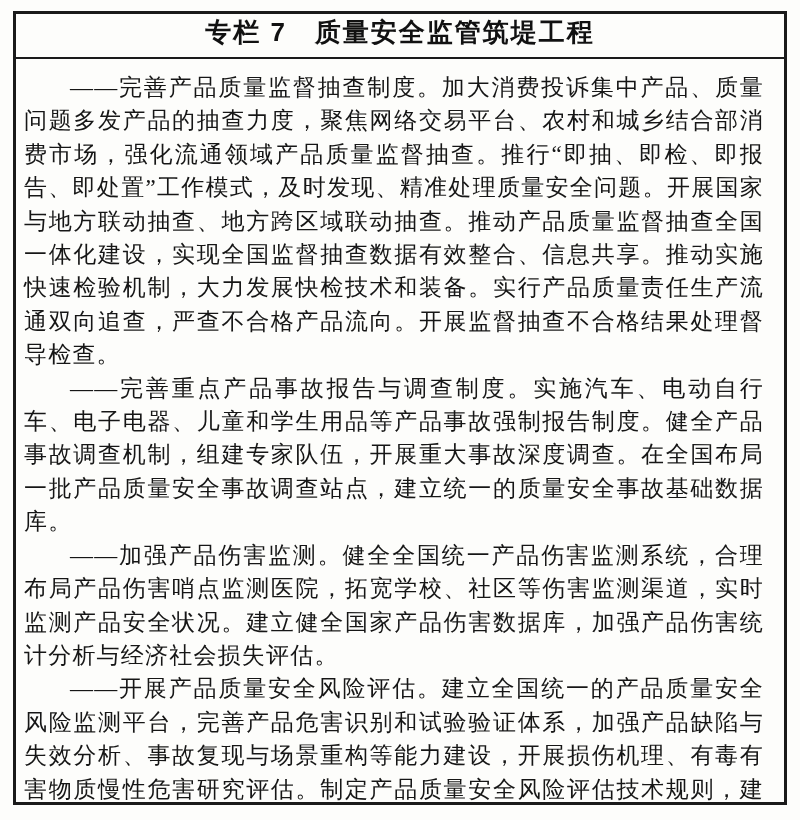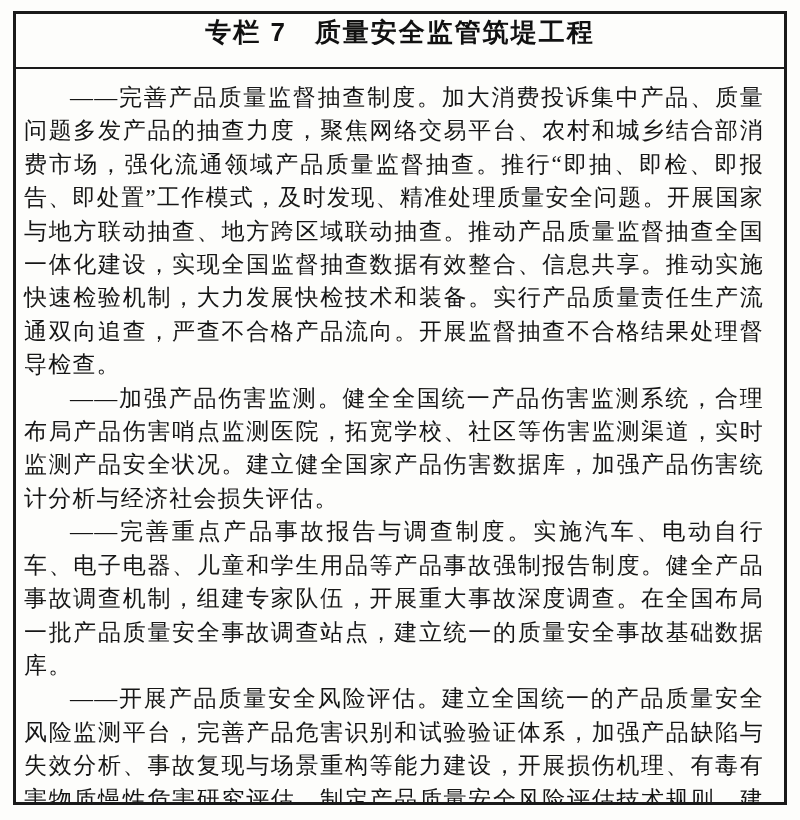--- a/index.html
+++ b/index.html
@@ -28,21 +28,21 @@
     height: 100%;
     border: 3px solid #1a1a1a;
     background: #fdfdfb;
     display: flex;
     flex-direction: column;
   }
 
   .box-header {
     border-bottom: 2px solid #1a1a1a;
     text-align: center;
-    padding: 3px 0 20px 0;
+    padding: 3px 0 10px 0;
     font-family: "Liberation Sans", sans-serif;
     font-weight: bold;
     font-size: 26px;
     letter-spacing: 2px;
     line-height: 30px;
     color: #111;
     flex: 0 0 auto;
   }
 
   .box-body {
@@ -63,18 +63,18 @@
   }
 </style>
 </head>
 <body>
 
 <div class="page">
   <div class="box">
     <div class="box-header">专栏 7　质量安全监管筑堤工程</div>
     <div class="box-body">
       <p class="para">——完善产品质量监督抽查制度。加大消费投诉集中产品、质量问题多发产品的抽查力度，聚焦网络交易平台、农村和城乡结合部消费市场，强化流通领域产品质量监督抽查。推行“即抽、即检、即报告、即处置”工作模式，及时发现、精准处理质量安全问题。开展国家与地方联动抽查、地方跨区域联动抽查。推动产品质量监督抽查全国一体化建设，实现全国监督抽查数据有效整合、信息共享。推动实施快速检验机制，大力发展快检技术和装备。实行产品质量责任生产流通双向追查，严查不合格产品流向。开展监督抽查不合格结果处理督导检查。</p>
+      <p class="para">——完善重点产品事故报告与调查制度。实施汽车、电动自行车、电子电器、儿童和学生用品等产品事故强制报告制度。健全产品事故调查机制，组建专家队伍，开展重大事故深度调查。在全国布局一批产品质量安全事故调查站点，建立统一的质量安全事故基础数据库。</p>
       <p class="para">——加强产品伤害监测。健全全国统一产品伤害监测系统，合理布局产品伤害哨点监测医院，拓宽学校、社区等伤害监测渠道，实时监测产品安全状况。建立健全国家产品伤害数据库，加强产品伤害统计分析与经济社会损失评估。</p>
-      <p class="para">——完善重点产品事故报告与调查制度。实施汽车、电动自行车、电子电器、儿童和学生用品等产品事故强制报告制度。健全产品事故调查机制，组建专家队伍，开展重大事故深度调查。在全国布局一批产品质量安全事故调查站点，建立统一的质量安全事故基础数据库。</p>
       <p class="para">——开展产品质量安全风险评估。建立全国统一的产品质量安全风险监测平台，完善产品危害识别和试验验证体系，加强产品缺陷与失效分析、事故复现与场景重构等能力建设，开展损伤机理、有毒有害物质慢性危害研究评估。制定产品质量安全风险评估技术规则，建立风险评估模型，强化风险信息研判，综合评定伤害程度、影响、风险等级，分类实施预警、下架、召回等措施。</p>
     </div>
   </div>
 </div>
 
 </body></html>

